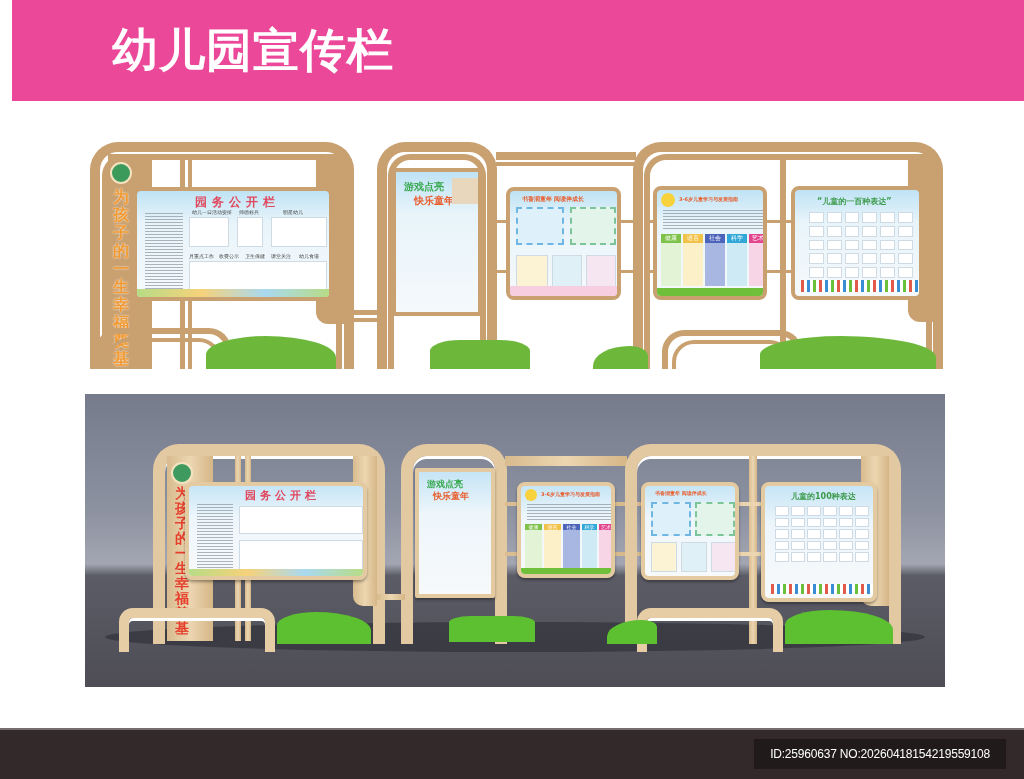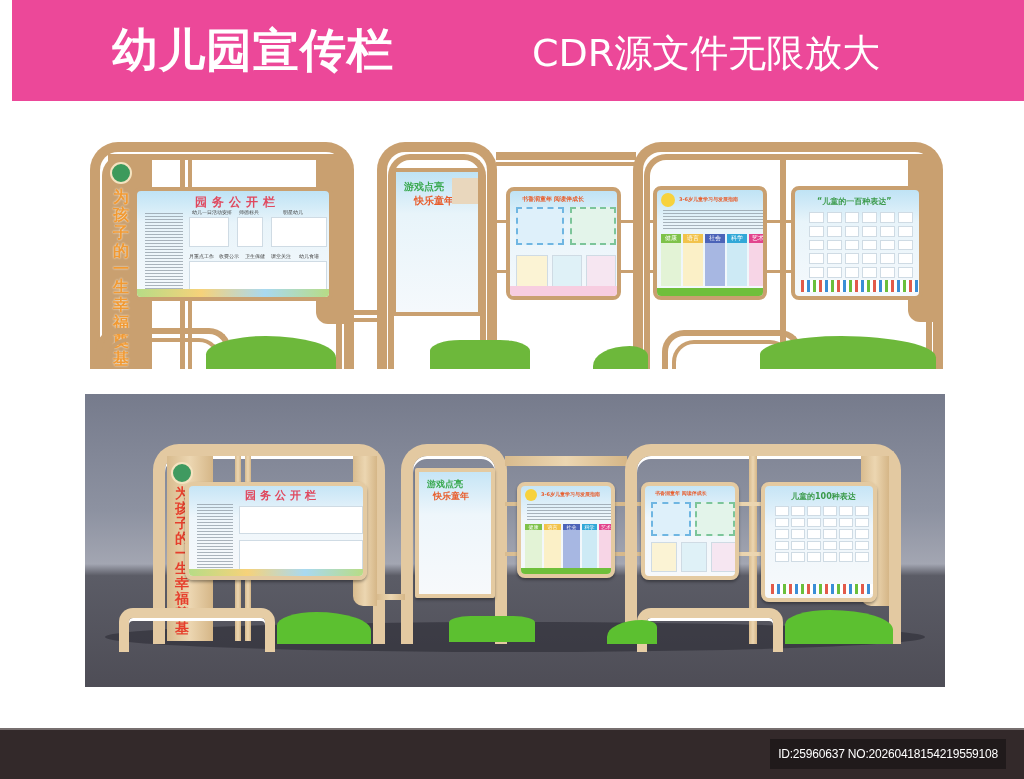--- a/index.html
+++ b/index.html
@@ -3,21 +3,21 @@
 <meta charset="utf-8">
 <style>
 *{box-sizing:border-box;margin:0;padding:0}
 body{width:1024px;height:779px;background:#fff;position:relative;overflow:hidden;font-family:"DejaVu Sans",sans-serif}
 .topbar{position:absolute;left:12px;top:0;width:1024px;height:101px;background:#ec4899}
 .title-main{position:absolute;left:100px;top:20px;font-size:46px;font-weight:bold;color:#fff;letter-spacing:1px;font-family:"DejaVu Sans",sans-serif}
 .title-sub{position:absolute;left:520px;top:28px;font-size:38px;color:#fff;font-family:"DejaVu Sans",sans-serif}
 .bottombar{position:absolute;left:0;top:728px;width:1024px;height:51px;background:#33292a;border-top:2px solid #776f6f}
 .brand{position:absolute;left:22px;top:13px;color:#fff;font-size:18px;font-weight:bold;font-family:"DejaVu Sans",sans-serif}
 .brand .url{font-weight:normal;margin-left:6px;font-size:18px}
-.idbox{position:absolute;right:18px;top:9px;background:#201a1b;color:#fff;font-size:12px;padding:8px 8px;font-family:"Liberation Sans",sans-serif;letter-spacing:-0.2px}
+.idbox{position:absolute;right:18px;top:9px;background:#201a1b;color:#fff;font-size:12px;padding:8px 16px;font-family:"Liberation Sans",sans-serif;letter-spacing:-0.2px}
 
 .flat{position:absolute;left:88px;top:140px;width:857px;height:229px;background:#fff;overflow:hidden}
 .wood{background:linear-gradient(90deg,#c9a070 0%,#d4ad7d 30%,#c49a69 60%,#d8b283 100%);}
 .frame{position:absolute;border:10px solid #c9a070;border-bottom:none;border-radius:28px 28px 0 0}
 .frame-inner{position:absolute;border:6px solid #c9a070;border-bottom:none;border-radius:22px 22px 0 0}
 .post{position:absolute;background:#c9a070}
 .board{position:absolute;border:4px solid #c9a070;border-radius:8px;background:linear-gradient(180deg,#bfe3f5 0%,#e8f4fa 30%,#f5f9fc 100%);overflow:hidden}
 .bush{position:absolute;background:#6db83b;border-radius:50% 50% 0 0}
 .slogan{position:absolute;width:22px;color:#f19a33;font-weight:bold;font-size:16px;line-height:18px;text-align:center;text-shadow:0 0 2px #fff;font-family:"DejaVu Sans",sans-serif}
 .green-dot{position:absolute;width:22px;height:22px;border-radius:50%;background:#3c9a5b;border:2px solid #f4e3c0}
@@ -34,21 +34,20 @@
 .r-board{position:absolute;border:4px solid #e4caa1;border-radius:8px;background:linear-gradient(180deg,#c6e5f6 0%,#eef6fb 35%,#f7f9fb 100%);overflow:hidden;box-shadow:0 2px 3px rgba(0,0,0,.35)}
 .bench{position:absolute;border:10px solid #e6cda5;border-bottom:none;border-radius:14px 14px 0 0;box-shadow:inset 0 3px 0 #fff}
 .r-bush{position:absolute;background:#5cc030;border-radius:45% 45% 0 0}
 .shadow{position:absolute;background:rgba(30,30,40,.45);border-radius:50%}
 </style>
 </head>
 <body>
 
 <div class="topbar">
   <div class="title-main">幼儿园宣传栏</div>
-  <div class="title-sub">CDR源文件无限放大</div>
 </div>
 
 <div class="flat">
 
   <div class="frame" style="left:2px;top:2px;width:264px;height:240px"></div>
   <div class="frame-inner" style="left:14px;top:14px;width:240px;height:230px"></div>
   <div class="post wood" style="left:20px;top:14px;width:44px;height:215px"></div>
   <div class="post" style="left:92px;top:14px;width:5px;height:215px"></div>
   <div class="post" style="left:100px;top:14px;width:4px;height:215px"></div>
   <div class="post wood" style="left:228px;top:14px;width:28px;height:170px;border-radius:0 0 0 12px"></div>

